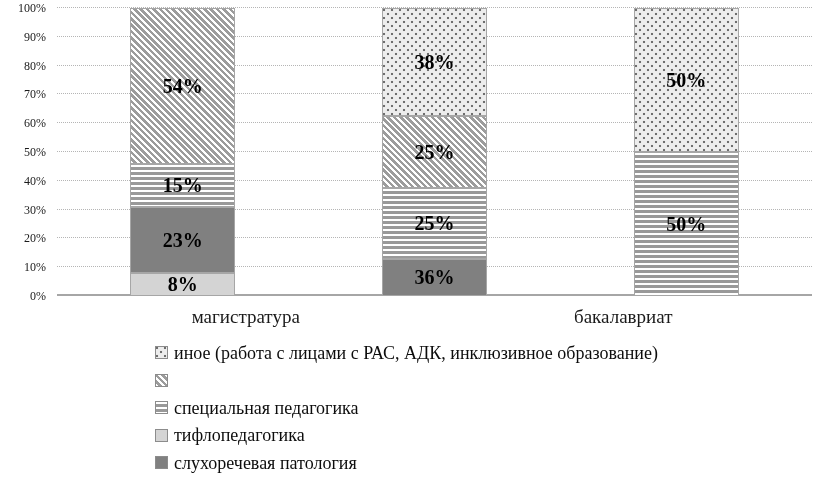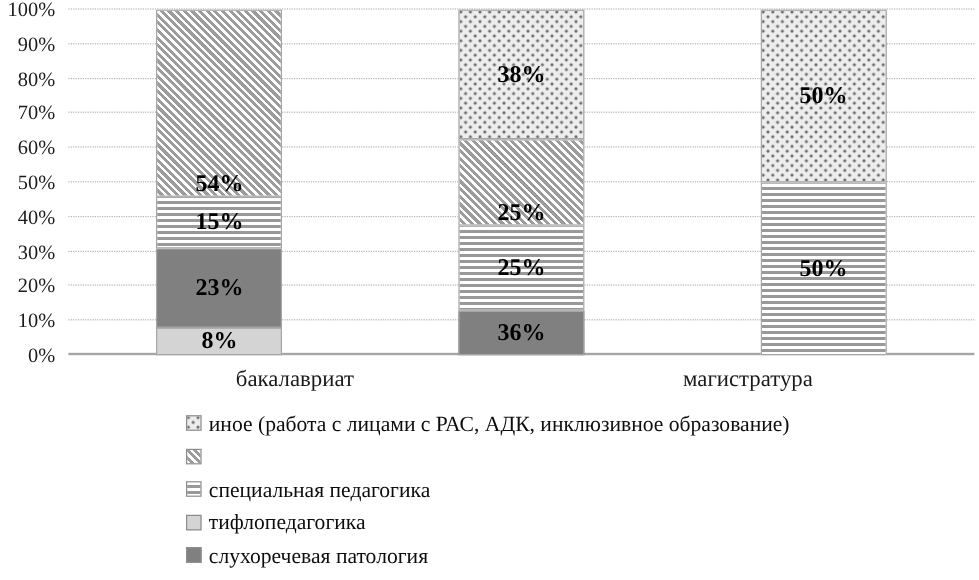--- a/index.html
+++ b/index.html
@@ -24,31 +24,30 @@
     background-color:#ededed;
     background-image:
       radial-gradient(circle, #6e6e6e 0.9px, rgba(0,0,0,0) 1.6px),
       radial-gradient(circle, #6e6e6e 0.9px, rgba(0,0,0,0) 1.6px);
     background-size:8px 8px, 8px 8px;
     background-position:1px 1px, 5px 5px;
   }
   .p-diagonal {
     background-color:#ffffff;
     background-image:repeating-linear-gradient(45deg, #ffffff 0px, #ffffff 2px, #9c9c9c 2px, #9c9c9c 4.5px);
-    align-items:flex-end;
   }
   .p-hlines {
     background-color:#ffffff;
     background-image:repeating-linear-gradient(180deg, #ffffff 0px, #ffffff 2.5px, #999999 2.5px, #999999 5px);
   }
   .p-solid-dark { background-color:#808080; }
   .p-solid-light { background-color:#d4d4d4; }
   
   .y-axis { position:absolute; left:0; top:8px; width:48px; height:288px; }
-  .ytick { position:absolute; right:2px; transform:translateY(50%); font-size:17px; line-height:1; color:#1a1a1a; white-space:nowrap; }
+  .ytick { position:absolute; right:2px; transform:translateY(50%); font-size:12px; line-height:1; color:#1a1a1a; white-space:nowrap; }
   .x-axis { position:absolute; left:57px; top:306px; width:755px; display:flex; }
   .xlab { flex:1 1 0; text-align:center; font-size:19px; color:#1a1a1a; }
   
   .legend { position:absolute; left:113px; top:339px; }
   .legend-row { display:flex; align-items:center; height:27.5px;margin-left:42px; }
   .swatch { width:13px; height:13px; flex:0 0 13px; margin-right:6px; border:1px solid #8c8c8c; box-sizing:border-box; }
   .legend-label { font-size:18px; line-height:1; color:#0d0d0d; white-space:nowrap; }
 </style>
 </head>
 <body>
@@ -120,22 +119,22 @@
               <div class="seg-label">50%</div>
             </div>
             <div class="seg p-dots" style="height: 50%;">
               <div class="seg-label">50%</div>
             </div>
           </div>
         </div>
       </div>
   </div>
   <div class="x-axis">
+      <div class="xlab">магистратура</div>
       <div class="xlab">бакалавриат</div>
-      <div class="xlab">магистратура</div>
     </div>
   <div class="legend">
       <div class="legend-row">
         <div class="swatch p-dots"></div>
         <div class="legend-label">иное (работа с лицами с РАС, АДК, инклюзивное образование)</div>
       </div>
       <div class="legend-row">
         <div class="swatch p-diagonal"></div>
       </div>
       <div class="legend-row">

